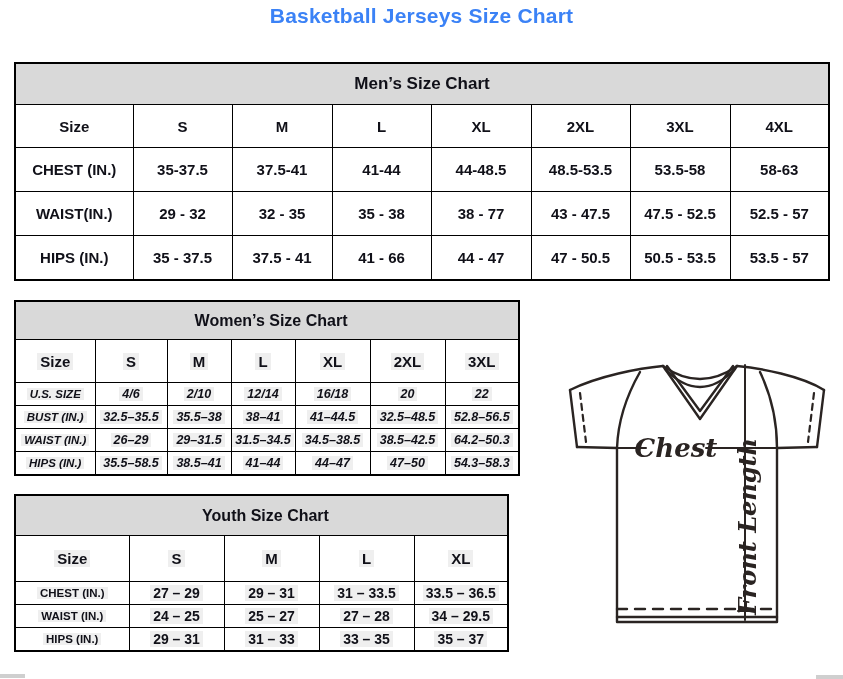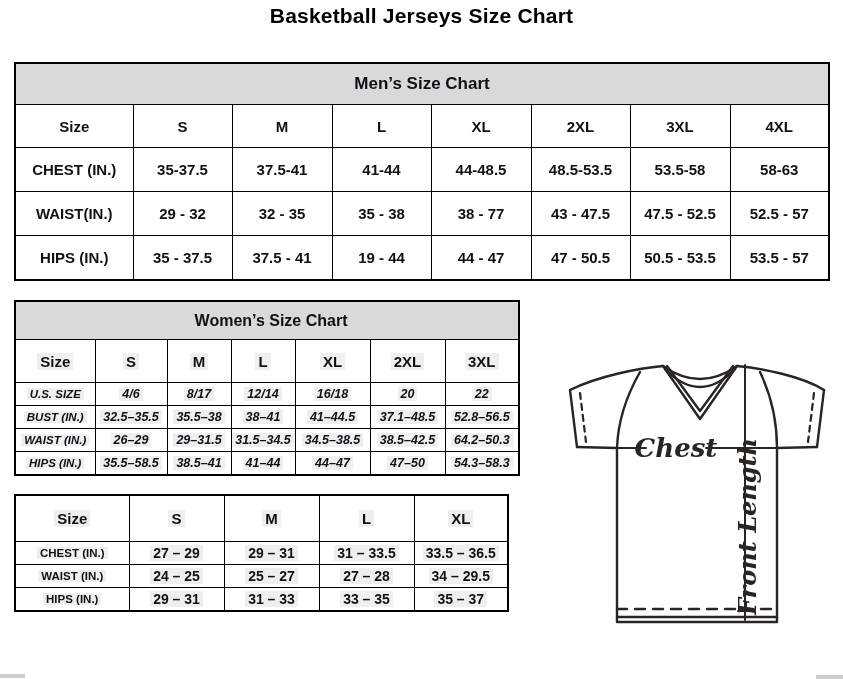--- a/index.html
+++ b/index.html
@@ -2,21 +2,21 @@
 <html><head>
 <meta charset="utf-8">
 <style>
   html,body{margin:0;padding:0;background:#ffffff;}
   #canvas{
     position:relative;width:843px;height:679px;background:#ffffff;overflow:hidden;
     font-family:"Liberation Sans",sans-serif;color:#101018;
   }
   #page-title{
     position:absolute;top:4px;left:0;width:843px;text-align:center;
-    font-size:21px;font-weight:bold;letter-spacing:.2px;color:#000000;
+    font-size:21px;font-weight:bold;letter-spacing:.2px;color:#3b82f6;
   }
   table.size-table{
     position:absolute;border-collapse:collapse;table-layout:fixed;
     border:2px solid #000;background:#fff;
   }
   table.size-table th,table.size-table td{
     border:1px solid #000;text-align:center;vertical-align:middle;
     font-weight:bold;padding:0;overflow:hidden;white-space:nowrap;
   }
   tr.band-row th{background:#d9d9d9;}
@@ -101,21 +101,21 @@
           <td><span>35 - 38</span></td>
           <td><span>38 - 77</span></td>
           <td><span>43 - 47.5</span></td>
           <td><span>47.5 - 52.5</span></td>
           <td><span>52.5 - 57</span></td>
         </tr>
         <tr class="data-row">
           <th><span>HIPS (IN.)</span></th>
           <td><span>35 - 37.5</span></td>
           <td><span>37.5 - 41</span></td>
-          <td><span>19 - 44</span></td>
+          <td><span>41 - 66</span></td>
           <td><span>44 - 47</span></td>
           <td><span>47 - 50.5</span></td>
           <td><span>50.5 - 53.5</span></td>
           <td><span>53.5 - 57</span></td>
         </tr>
       </tbody>
     </table>
 
   <table id="womens-table" class="size-table">
       <colgroup>
@@ -136,33 +136,33 @@
           <th><span>S</span></th>
           <th><span>M</span></th>
           <th><span>L</span></th>
           <th><span>XL</span></th>
           <th><span>2XL</span></th>
           <th><span>3XL</span></th>
         </tr>
         <tr class="data-row">
           <th><span>U.S. SIZE</span></th>
           <td><span>4/6</span></td>
-          <td><span>8/17</span></td>
+          <td><span>2/10</span></td>
           <td><span>12/14</span></td>
           <td><span>16/18</span></td>
           <td><span>20</span></td>
           <td><span>22</span></td>
         </tr>
         <tr class="data-row">
           <th><span>BUST (IN.)</span></th>
           <td><span>32.5–35.5</span></td>
           <td><span>35.5–38</span></td>
           <td><span>38–41</span></td>
           <td><span>41–44.5</span></td>
-          <td><span>37.1–48.5</span></td>
+          <td><span>32.5–48.5</span></td>
           <td><span>52.8–56.5</span></td>
         </tr>
         <tr class="data-row">
           <th><span>WAIST (IN.)</span></th>
           <td><span>26–29</span></td>
           <td><span>29–31.5</span></td>
           <td><span>31.5–34.5</span></td>
           <td><span>34.5–38.5</span></td>
           <td><span>38.5–42.5</span></td>
           <td><span>64.2–50.3</span></td>
@@ -181,20 +181,23 @@
 
   <table id="youth-table" class="size-table">
       <colgroup>
         <col style="width: 114px;">
         <col style="width: 95px;">
         <col style="width: 95px;">
         <col style="width: 95px;">
         <col style="width: 94px;">
       </colgroup>
       <tbody>
+        <tr class="band-row">
+          <th colspan="5"><span>Youth Size Chart</span></th>
+        </tr>
         <tr class="size-row">
           <th><span>Size</span></th>
           <th><span>S</span></th>
           <th><span>M</span></th>
           <th><span>L</span></th>
           <th><span>XL</span></th>
         </tr>
         <tr class="data-row">
           <th><span>CHEST (IN.)</span></th>
           <td><span>27 – 29</span></td>

